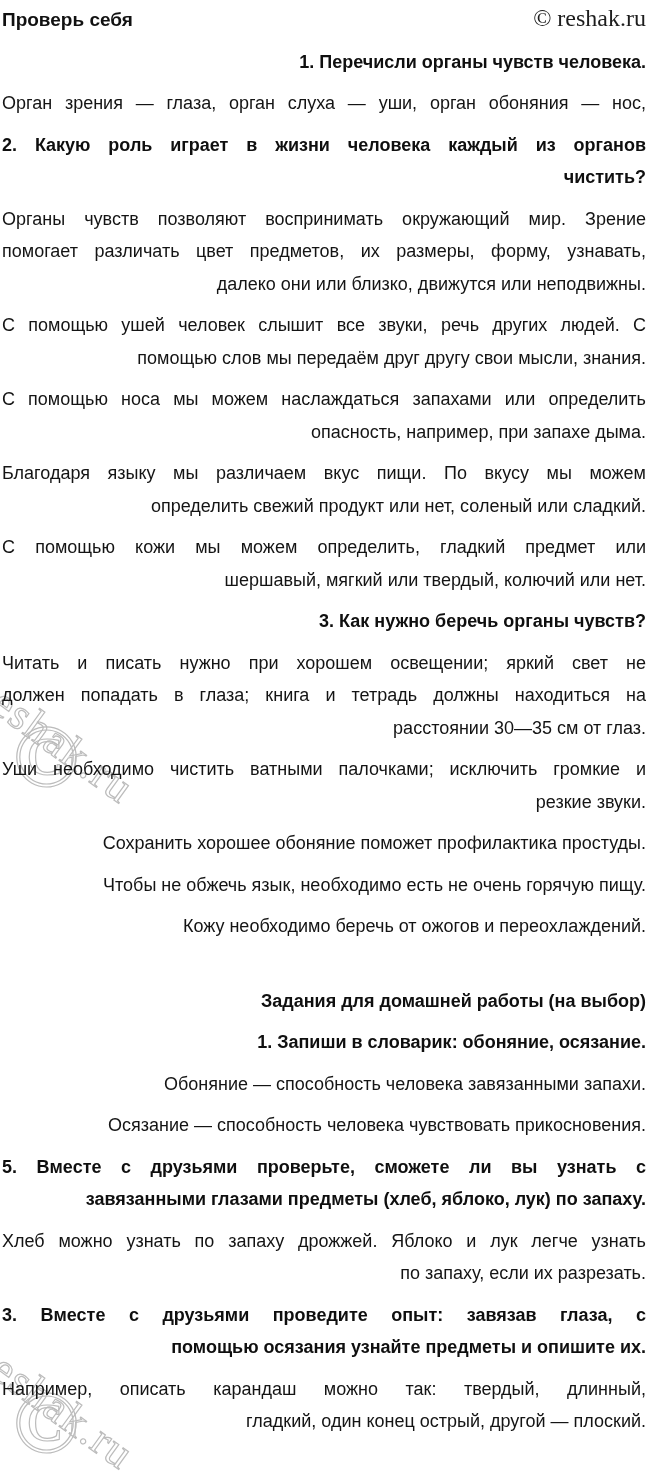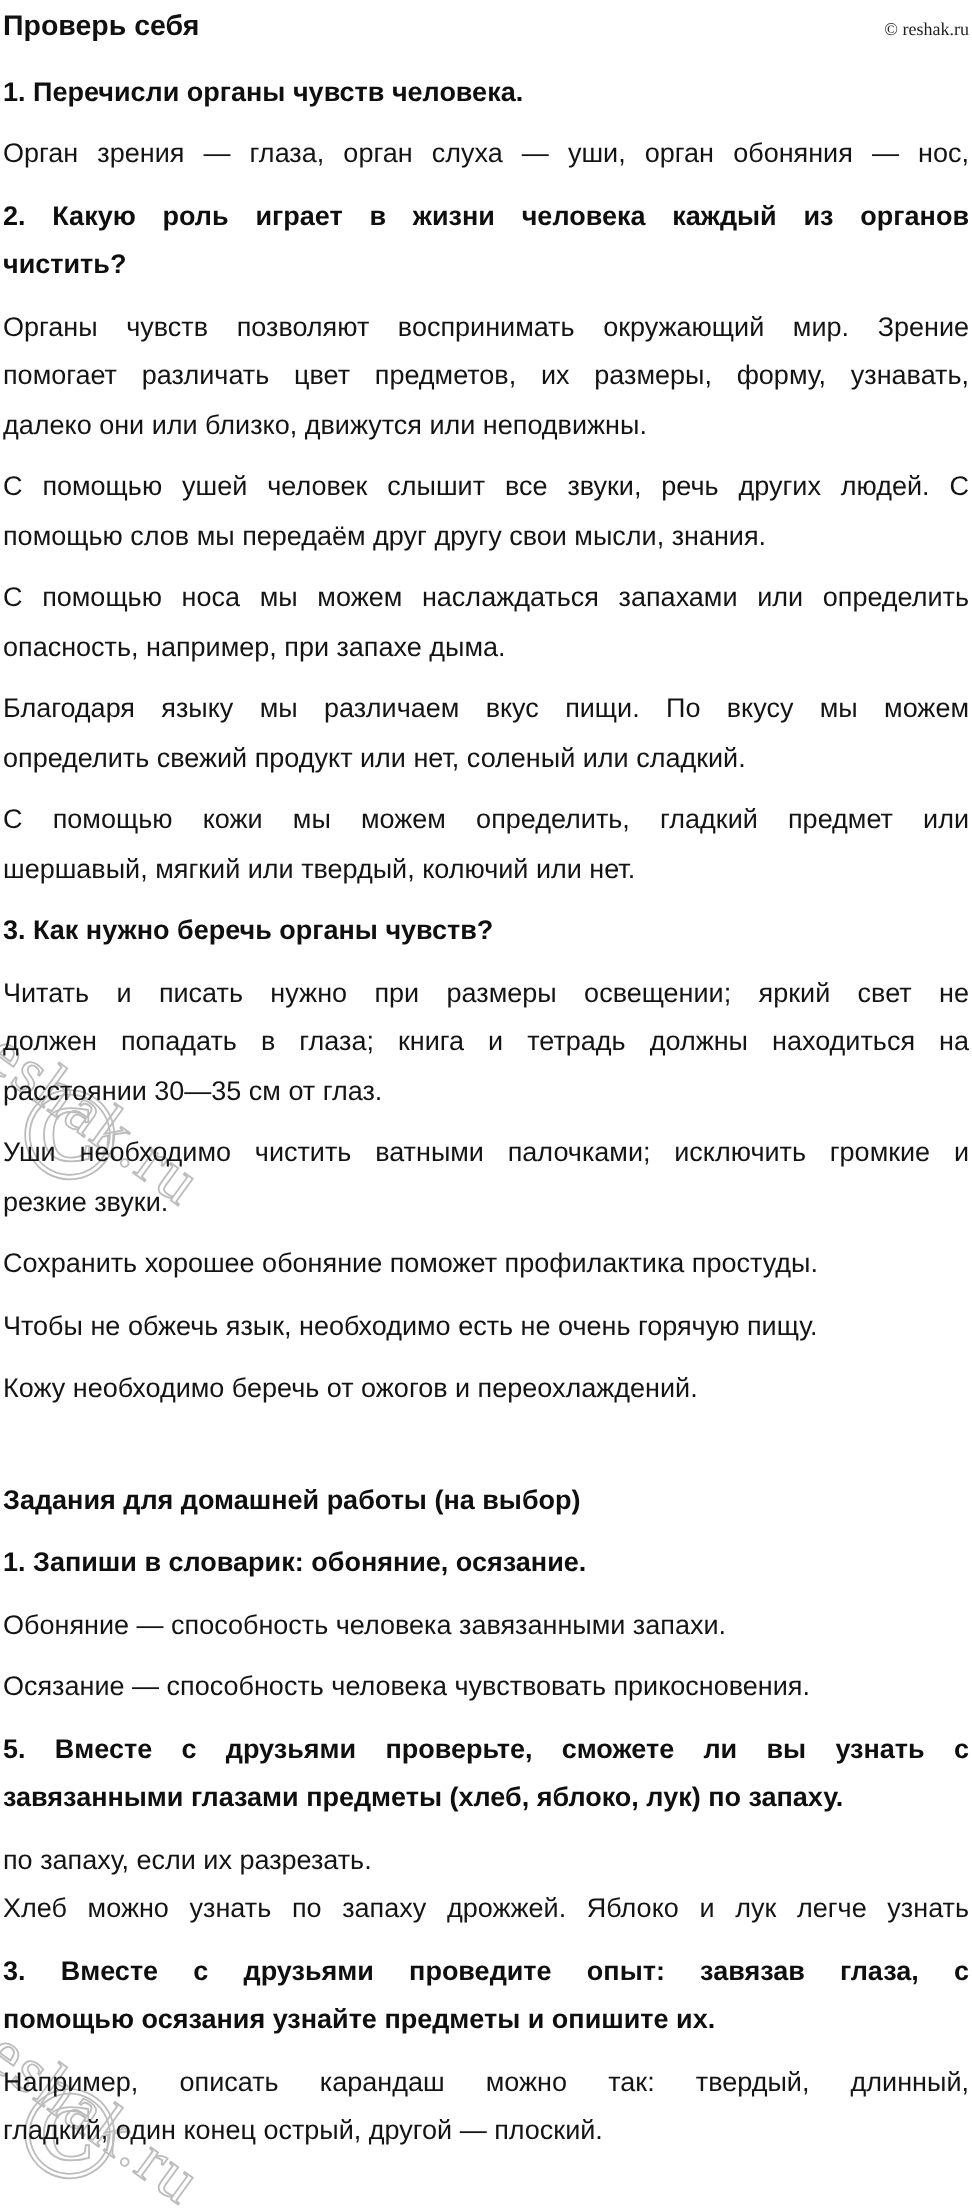--- a/index.html
+++ b/index.html
@@ -60,34 +60,34 @@
     line-height: 32.5px;
     margin: 0 0 9px 0;
   }
   .hdr-title {
     font-size: 19px;
     font-weight: bold;
     color: #111111;
   }
   .hdr-copy {
     font-family: "Liberation Serif", serif;
-    font-size: 12px;
+    font-size: 24px;
     color: #1d1d1d;
   }
   .block {
     margin: 0 0 9px 0;
     font-size: 18px;
     line-height: 32.5px;
   }
   .block.heading, .block.section-title {
     font-weight: bold;
     color: #0f0f0f;
   }
   .block.gap-before { margin-top: 42px; }
-  .line { text-align: left; }
+  .line { text-align: right; }
   .line.just {
     text-align: justify;
     text-align-last: justify;
   }
 </style>
 </head>
 <body>
 
 <div class="page">
 
@@ -135,21 +135,21 @@
           <div class="line">определить свежий продукт или нет, соленый или сладкий.</div>
         </div>
         <div class="block paragraph">
           <div class="line just">С помощью кожи мы можем определить, гладкий предмет или</div>
           <div class="line">шершавый, мягкий или твердый, колючий или нет.</div>
         </div>
         <div class="block heading">
           <div class="line">3. Как нужно беречь органы чувств?</div>
         </div>
         <div class="block paragraph">
-          <div class="line just">Читать и писать нужно при размеры освещении; яркий свет не</div>
+          <div class="line just">Читать и писать нужно при хорошем освещении; яркий свет не</div>
           <div class="line just">должен попадать в глаза; книга и тетрадь должны находиться на</div>
           <div class="line">расстоянии 30—35 см от глаз.</div>
         </div>
         <div class="block paragraph">
           <div class="line just">Уши необходимо чистить ватными палочками; исключить громкие и</div>
           <div class="line">резкие звуки.</div>
         </div>
         <div class="block paragraph">
           <div class="line">Сохранить хорошее обоняние поможет профилактика простуды.</div>
         </div>
@@ -169,22 +169,22 @@
           <div class="line">Обоняние — способность человека завязанными запахи.</div>
         </div>
         <div class="block paragraph">
           <div class="line">Осязание — способность человека чувствовать прикосновения.</div>
         </div>
         <div class="block heading">
           <div class="line just">5. Вместе с друзьями проверьте, сможете ли вы узнать с</div>
           <div class="line">завязанными глазами предметы (хлеб, яблоко, лук) по запаху.</div>
         </div>
         <div class="block paragraph">
+          <div class="line just">Хлеб можно узнать по запаху дрожжей. Яблоко и лук легче узнать</div>
           <div class="line">по запаху, если их разрезать.</div>
-          <div class="line just">Хлеб можно узнать по запаху дрожжей. Яблоко и лук легче узнать</div>
         </div>
         <div class="block heading">
           <div class="line just">3. Вместе с друзьями проведите опыт: завязав глаза, с</div>
           <div class="line">помощью осязания узнайте предметы и опишите их.</div>
         </div>
         <div class="block paragraph">
           <div class="line just">Например, описать карандаш можно так: твердый, длинный,</div>
           <div class="line">гладкий, один конец острый, другой — плоский.</div>
         </div>
       </div>

